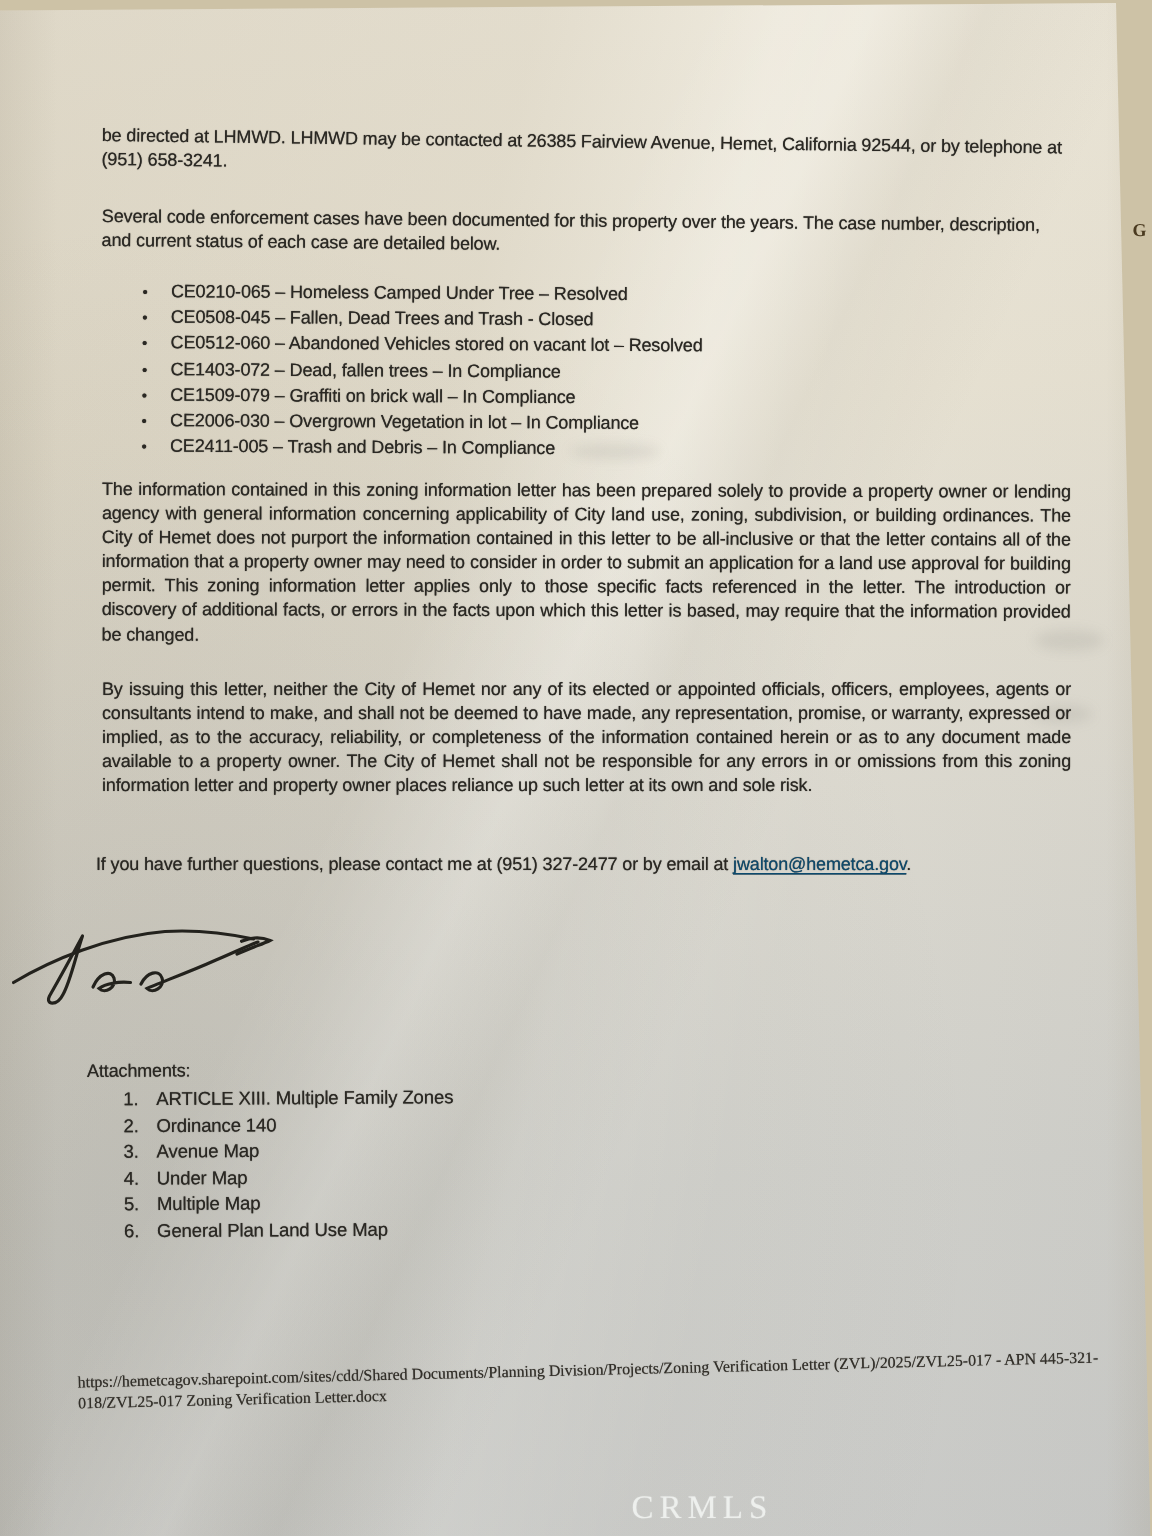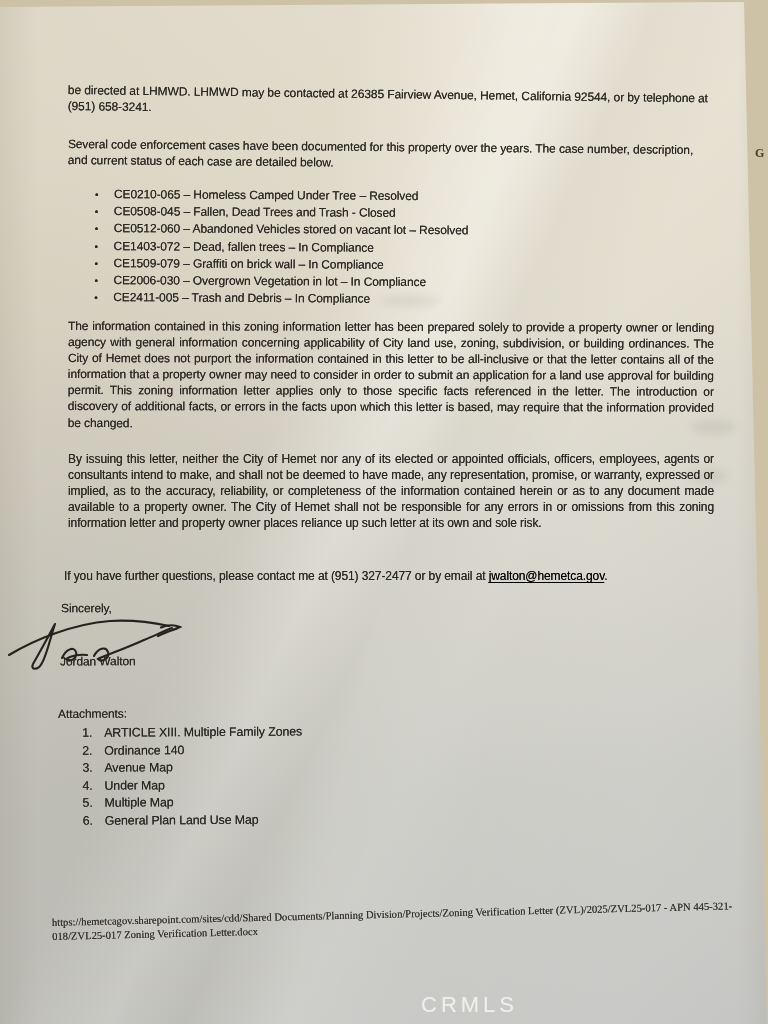--- a/index.html
+++ b/index.html
@@ -33,33 +33,34 @@
     font-size:12px;line-height:16.1px;letter-spacing:-0.1px;
     text-shadow:0 0 0.6px rgba(42,40,35,0.85);
   }
   .just{text-align:justify;}
   ul.cases{list-style:none;margin:0;padding:0;}
   ul.cases li{height:17.2px;display:flex;align-items:baseline;}
   ul.cases .bullet{width:19px;display:inline-block;font-size:10px;}
   ol.attach{list-style:none;margin:0;padding:0;}
   ol.attach li{height:17.6px;display:flex;align-items:baseline;font-size:12.4px;}
   ol.attach .num{width:22px;display:inline-block;}
-  .email{text-decoration:underline;text-underline-offset:2px;color:#000000;}
+  .email{text-decoration:underline;text-underline-offset:2px;color:#0c4a6e;}
   .sig-name{line-height:16.5px;}
   .footer{
     position:absolute;left:52px;top:916px;width:698px;
     font-family:"Liberation Serif", serif;font-size:10.6px;line-height:13.5px;
     color:#33302a;letter-spacing:0;
     transform:rotate(-1.4deg);transform-origin:0 50%;
     text-shadow:0 0 0.5px rgba(50,48,42,0.8);
   }
   .watermark{
     position:absolute;left:421px;top:992px;
     font-size:22px;letter-spacing:4px;color:rgba(242,244,241,0.82);
     text-shadow:0 0 1px rgba(255,255,255,0.35);
+    font-family:Liberation Serif, serif;
   }
   .bg-letter{
     position:absolute;left:755px;top:146px;
     font-family:"Liberation Serif", serif;font-weight:bold;
     font-size:12px;color:#4a3a20;
   }
   svg.signature{position:absolute;left:8px;top:610px;}
 </style>
 </head>
 <body>
@@ -112,33 +113,31 @@
   </div>
 
   <div class="txt just" style="left:68px;top:318px;width:646px;transform:rotate(0.15deg);transform-origin:0 0;">The information contained in this zoning information letter has been prepared solely to provide a property owner or lending agency with general information concerning applicability of City land use, zoning, subdivision, or building ordinances. The City of Hemet does not purport the information contained in this letter to be all-inclusive or that the letter contains all of the information that a property owner may need to consider in order to submit an application for a land use approval for building permit. This zoning information letter applies only to those specific facts referenced in the letter. The introduction or discovery of additional facts, or errors in the facts upon which this letter is based, may require that the information provided be changed.</div>
 
   <div class="txt just" style="left:68px;top:451px;width:646px;">By issuing this letter, neither the City of Hemet nor any of its elected or appointed officials, officers, employees, agents or consultants intend to make, and shall not be deemed to have made, any representation, promise, or warranty, expressed or implied, as to the accuracy, reliability, or completeness of the information contained herein or as to any document made available to a property owner. The City of Hemet shall not be responsible for any errors in or omissions from this zoning information letter and property owner places reliance up such letter at its own and sole risk.</div>
 
   <div class="txt" style="left:64px;top:568px;width:660px;">
     <span>If you have further questions, please contact me at (951) 327-2477 or by email at </span><span class="email">jwalton@hemetca.gov</span><span>.</span>
   </div>
 
-  <div class="txt" style="left:61px;top:600px;width:200px;transform:rotate(-0.2deg);">Sincerely,</div>
 
   <svg class="signature" width="180" height="62" viewBox="0 0 180 62">
     <g fill="none" stroke="#23221d" stroke-width="2.1" stroke-linecap="round">
       <path d="M1 45 C 26 30, 64 14, 102 11 C 126 9.5, 147 13, 161 16"></path>
       <path d="M47 14 C 39 29, 29 47, 25 54 C 22 60, 30 61, 34 53 C 39 44, 42 29, 47 14"></path>
       <path d="M54 48 C 58 39, 66 36, 68 42 C 70 48, 62 53, 58 49 C 62 46, 71 44, 79 45"></path>
       <path d="M86 46 C 90 38, 98 36, 100 42 C 102 48, 94 53, 90 49 C 96 46, 116 39, 136 30 C 148 25, 158 20, 164 18"></path>
       <path d="M150 26 C 159 22, 168 19, 172 17 C 166 14.5, 159 15, 153 17.5"></path>
     </g>
   </svg>
 
-  <div class="txt sig-name" style="left:60px;top:653px;width:240px;transform:rotate(-0.25deg);">Jordan Walton</div>
 
   <div class="txt" style="left:58px;top:706px;width:420px;transform:rotate(-0.35deg);transform-origin:0 0;">
     <div>Attachments:</div>
     <ol class="attach" style="margin-top:3px;padding-left:24px;">
       <li>
           <span class="num">1.</span>
           <span>ARTICLE XIII. Multiple Family Zones</span>
         </li>
       <li>
           <span class="num">2.</span>

